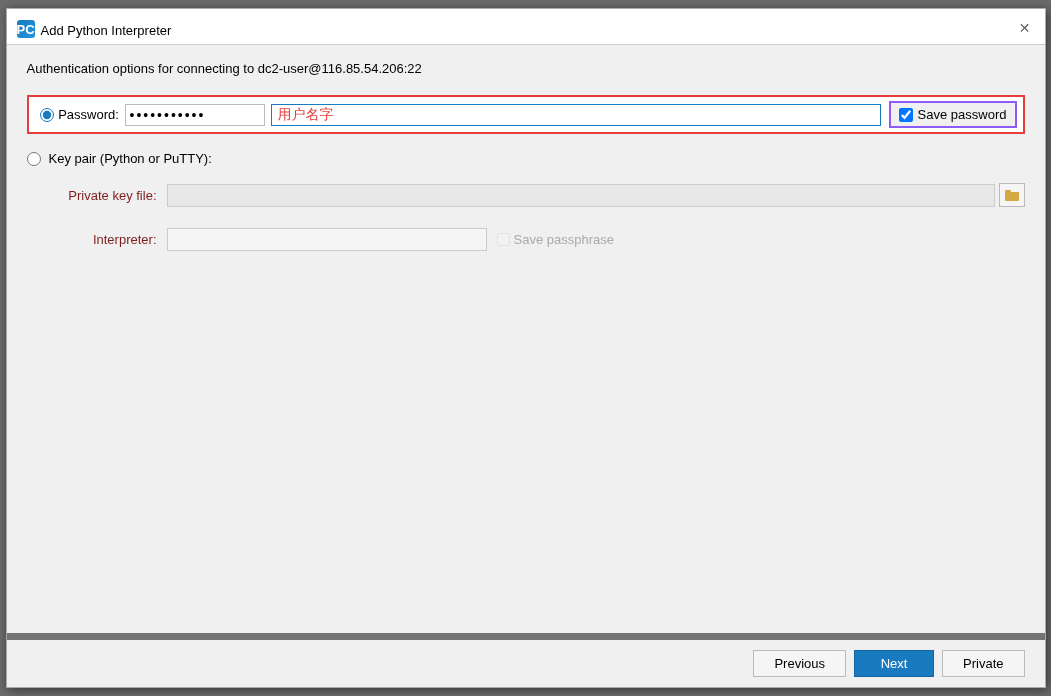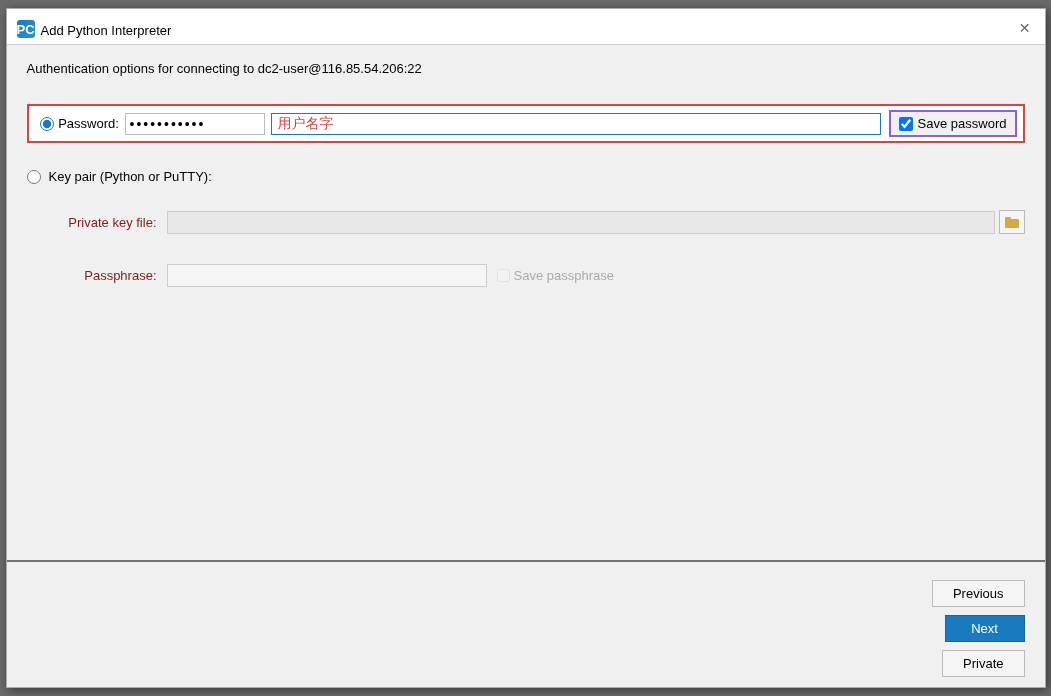--- a/index.html
+++ b/index.html
@@ -69,21 +69,21 @@
       cursor: pointer;
       color: #666;
       font-size: 14px;
     }
 
     .content {
       flex: 1;
       padding: 16px 20px;
       display: flex;
       flex-direction: column;
-      gap: 24px;
+      gap: 15px;
     }
 
     .subtitle {
       color: #000;
       font-size: 13px;
       margin-bottom: 4px;
     }
 
     
     .option-row {
@@ -212,26 +212,25 @@
     }
 
     .save-passphrase-lbl input[type="checkbox"] {
       opacity: 0.4;
     }
 
     
     .footer {
       display: flex;
       justify-content: flex-end;
-      align-items: flex-end;
+      align-items: flex-start;
       padding: 10px 20px;
       gap: 8px;
-      border-top: 2px solid #737373;
+      border-top: 7px solid #737373;
       background: #f0f0f0;
-      flex-direction: column;
     }
 
     .btn {
       padding: 5px 20px;
       border: 1px solid #bbb;
       background: #f5f5f5;
       cursor: pointer;
       font-size: 13px;
       min-width: 80px;
       text-align: center;
@@ -289,21 +288,21 @@
       <input type="text" class="field-input" disabled="" style="">
       <div class="folder-btn">
         <svg width="14" height="12" viewBox="0 0 14 12" fill="none" xmlns="http://www.w3.org/2000/svg">
           <rect x="0" y="3" width="14" height="9" rx="1" fill="#d4a843"></rect>
           <rect x="0" y="1" width="6" height="4" rx="1" fill="#d4a843"></rect>
         </svg>
       </div>
     </div>
 
     <div class="passphrase-row">
-      <span class="field-label">Passphrase:</span>
+      <span class="field-label">Interpreter:</span>
       <input type="password" class="passphrase-input" disabled="" style="">
       <div class="save-passphrase-lbl">
         <input type="checkbox" disabled="" style="">
         <span>Save passphrase</span>
       </div>
     </div>
   </div>
 
   <div class="footer">
     <div class="spacer"></div>

